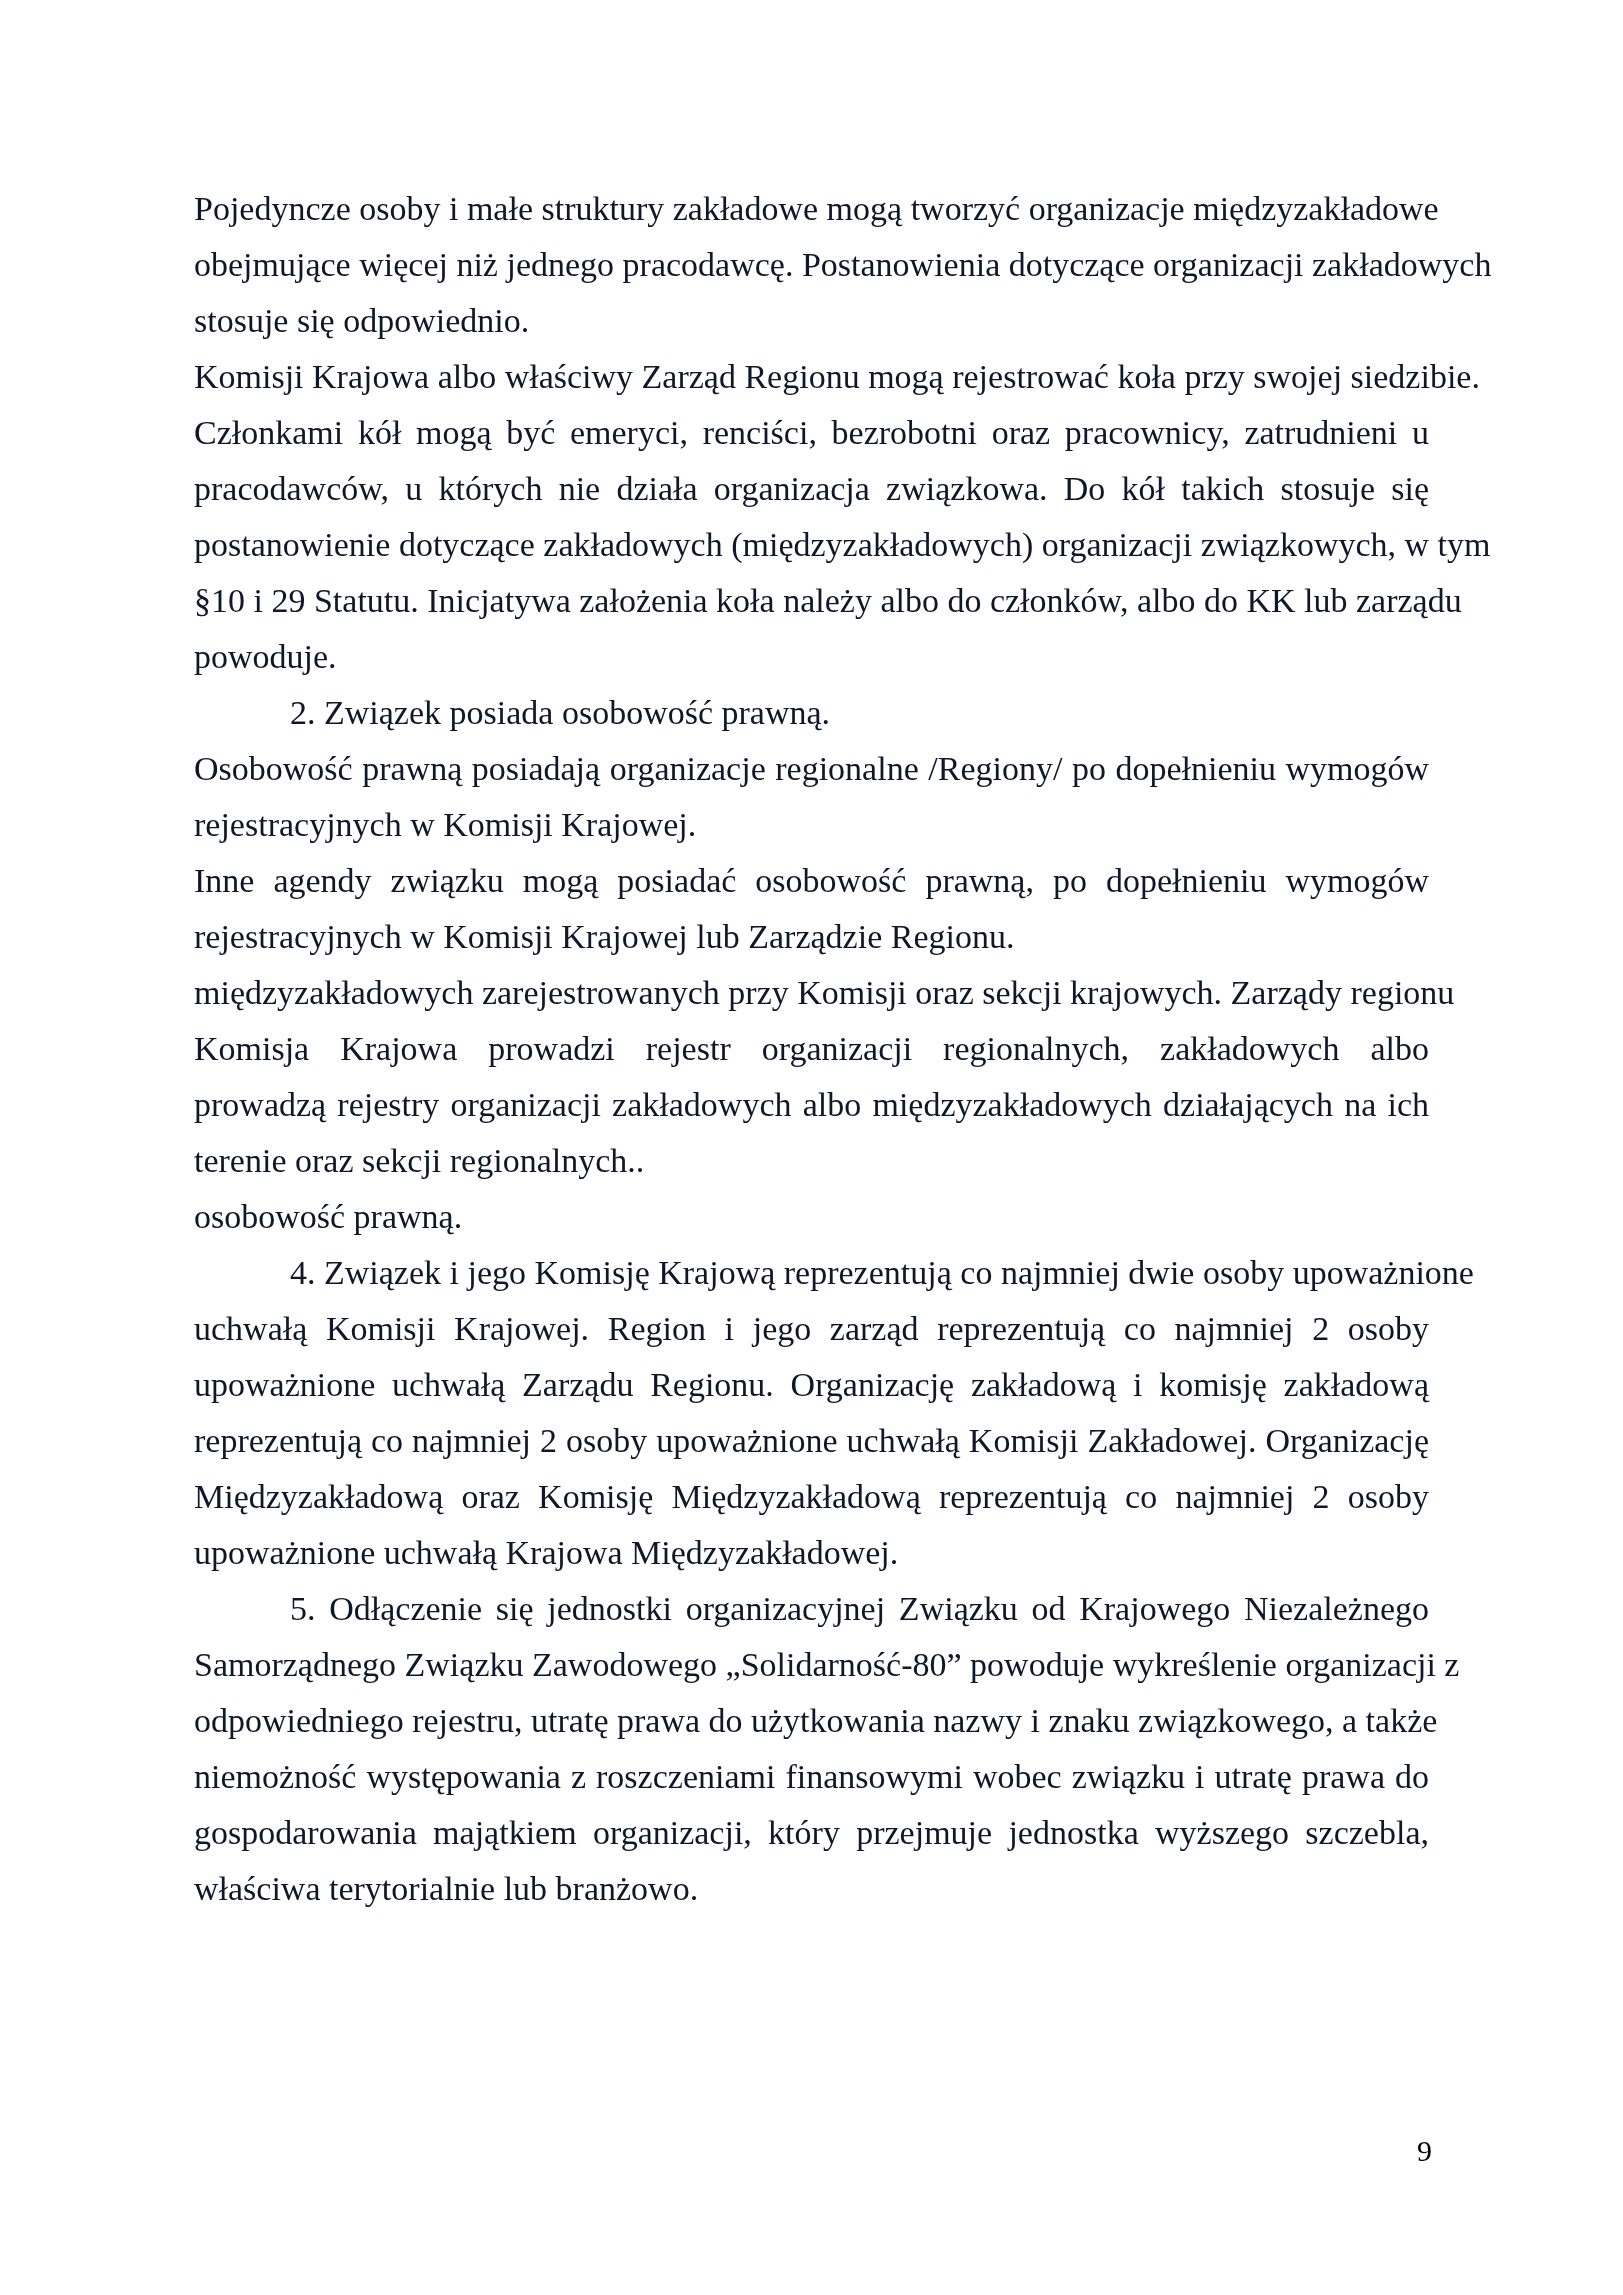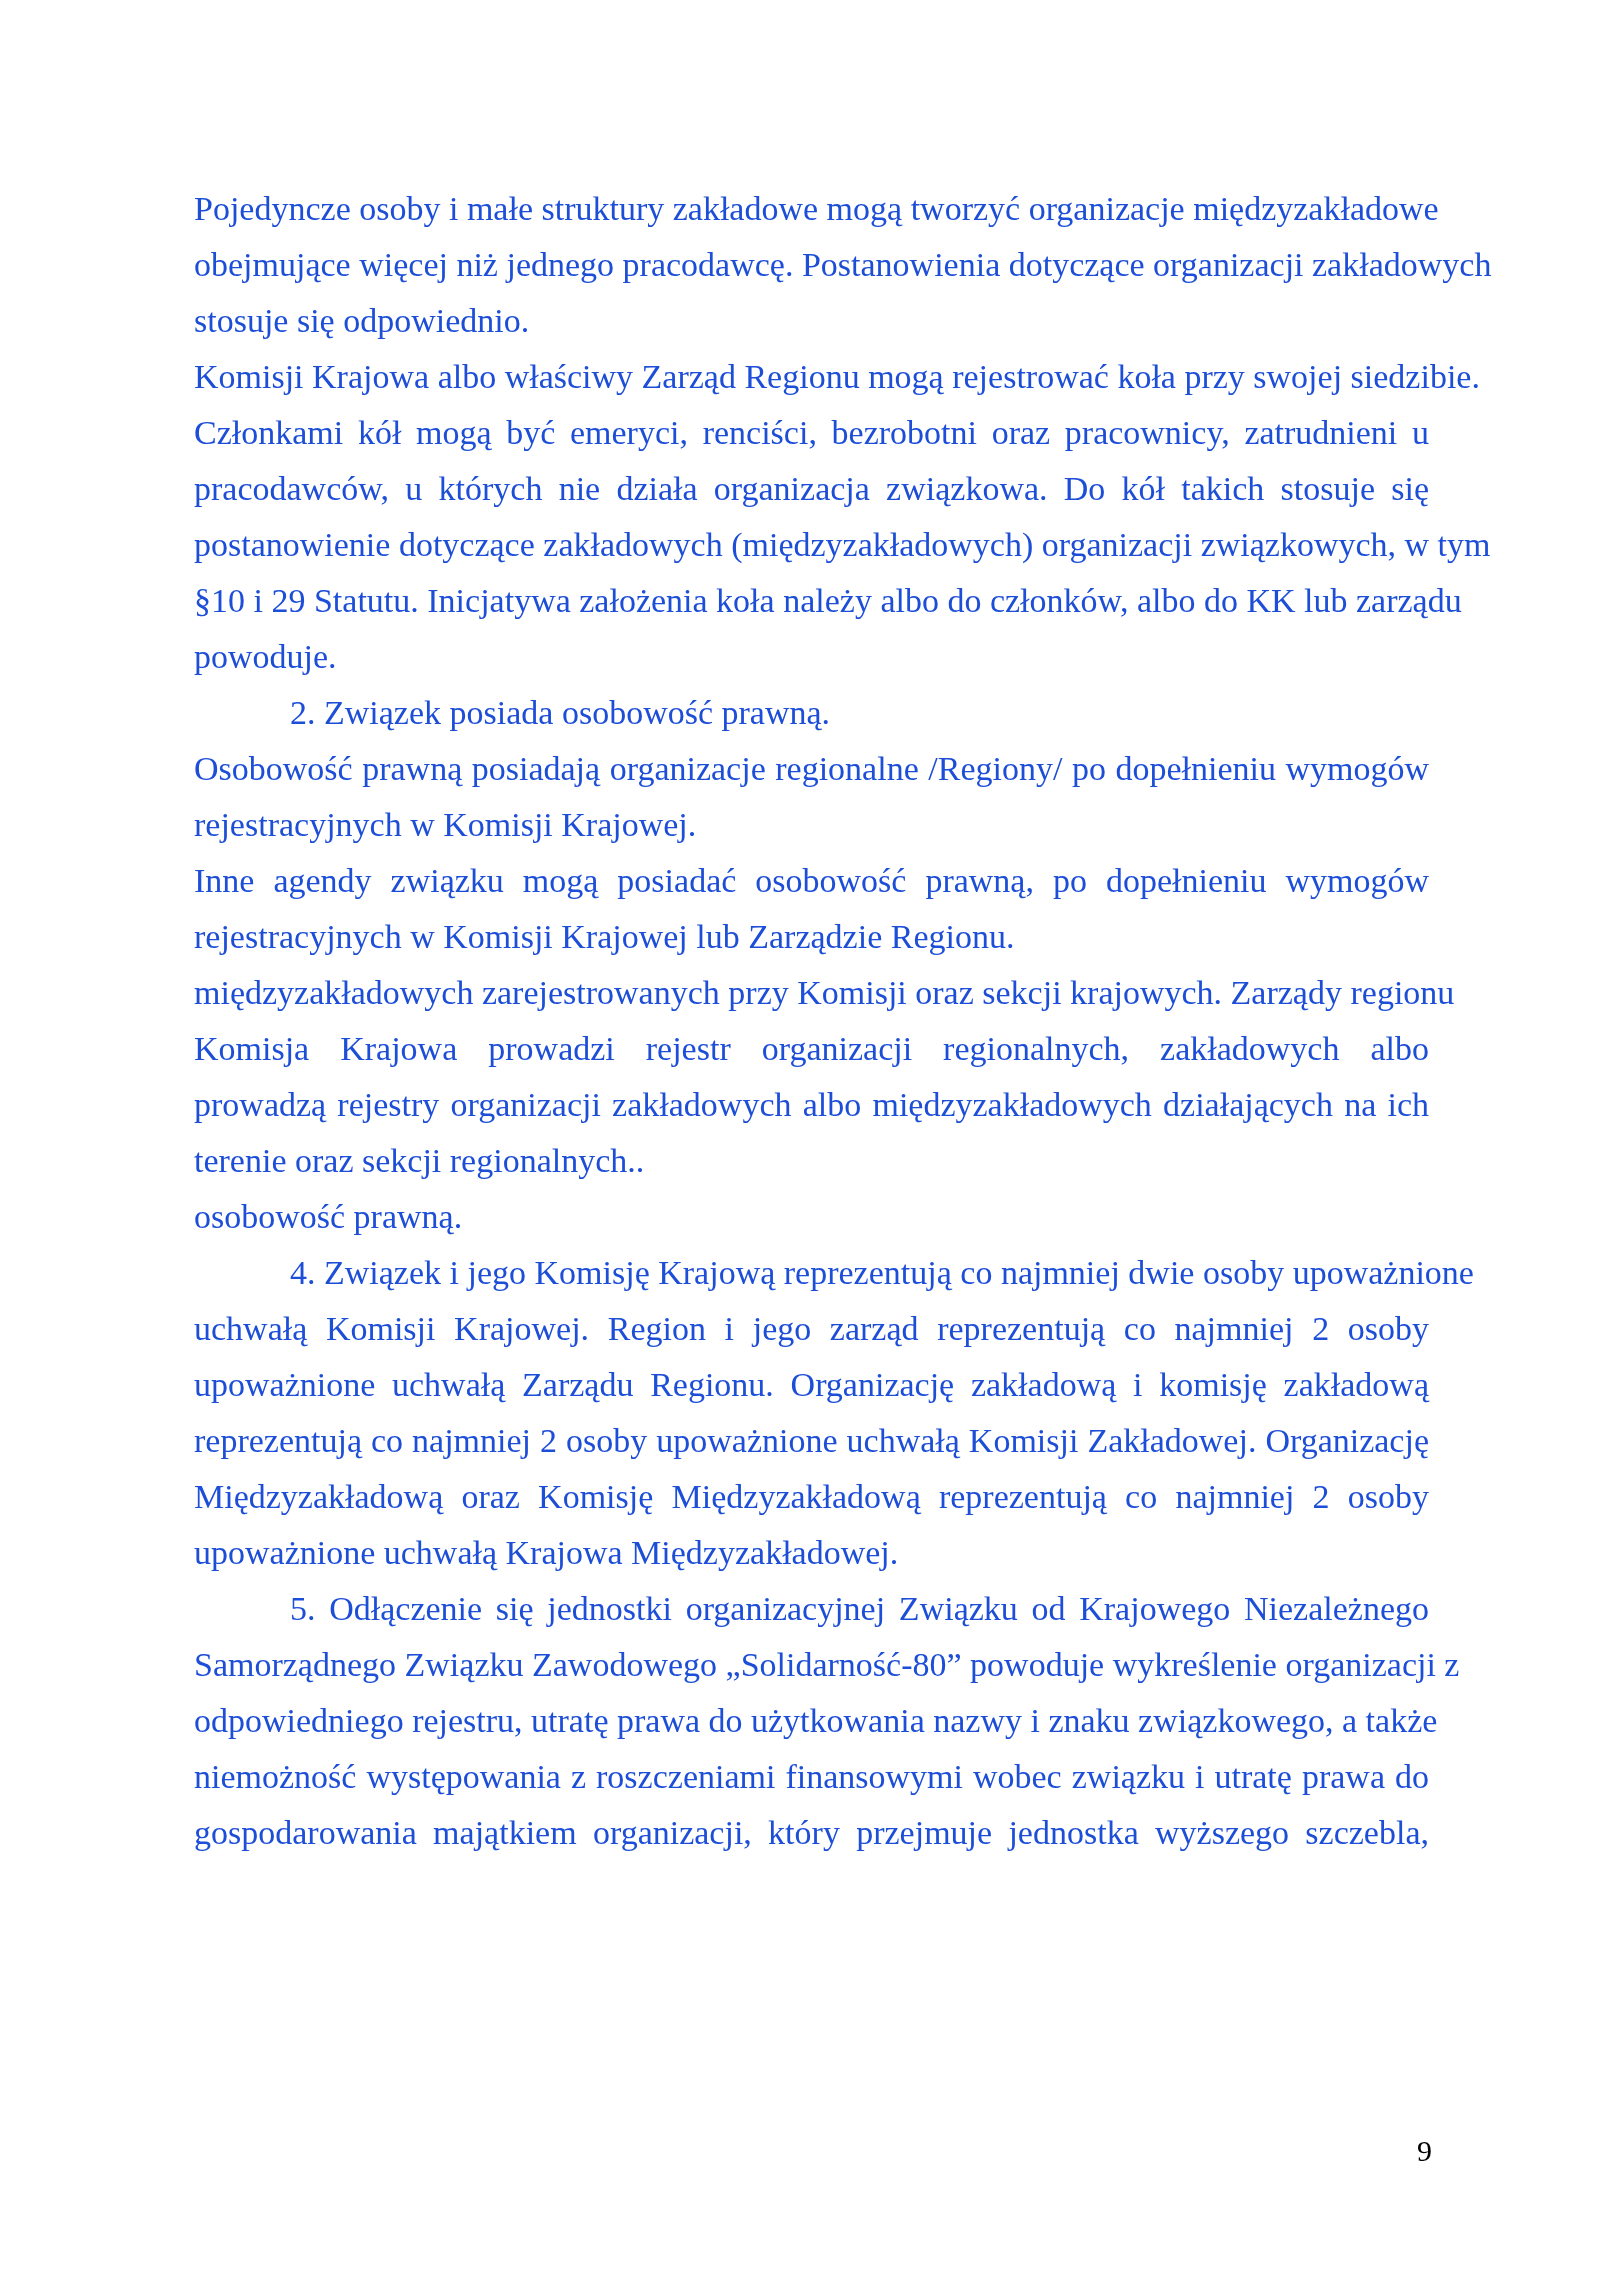--- a/index.html
+++ b/index.html
@@ -21,21 +21,21 @@
     background: #ffffff;
   }
   .text-column {
     position: absolute;
     left: 194px;
     top: 181px;
     width: 1235px;
     font-family: "Liberation Serif", "DejaVu Serif", serif;
     font-size: 34px;
     line-height: 56px;
-    color: #1d4ed8;
+    color: #0f172a;
   }
   .para { margin: 0; padding: 0; }
   .line {
     display: block;
     white-space: nowrap;
     text-align: justify;
     text-align-last: justify;
     height: 56px;
     overflow: visible;
   }
@@ -101,17 +101,18 @@
         <span class="line">reprezentują co najmniej 2 osoby upoważnione uchwałą Komisji Zakładowej. Organizację</span>
         <span class="line">Międzyzakładową oraz Komisję Międzyzakładową reprezentują co najmniej 2 osoby</span>
         <span class="line last">upoważnione uchwałą Krajowa Międzyzakładowej.</span>
       </div>
       <div class="para">
         <span class="line indent">5. Odłączenie się jednostki organizacyjnej Związku od Krajowego Niezależnego</span>
         <span class="line">Samorządnego Związku Zawodowego „Solidarność-80” powoduje wykreślenie organizacji z</span>
         <span class="line">odpowiedniego rejestru, utratę prawa do użytkowania nazwy i znaku związkowego, a także</span>
         <span class="line">niemożność występowania z roszczeniami finansowymi wobec związku i utratę prawa do</span>
         <span class="line">gospodarowania majątkiem organizacji, który przejmuje jednostka wyższego szczebla,</span>
+        <span class="line last">właściwa terytorialnie lub branżowo.</span>
       </div>
     </div>
   <div class="page-number">9</div>
 </div>
 
 
 </body></html>

